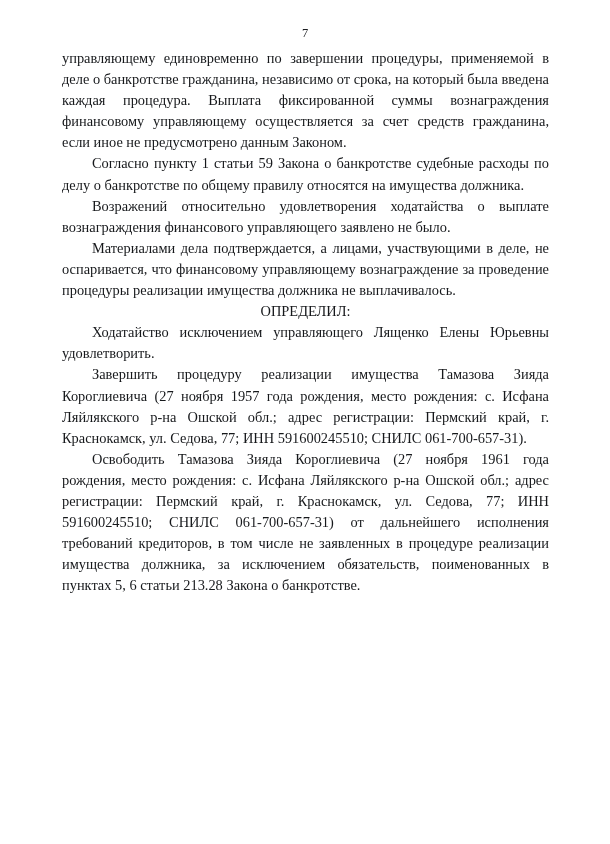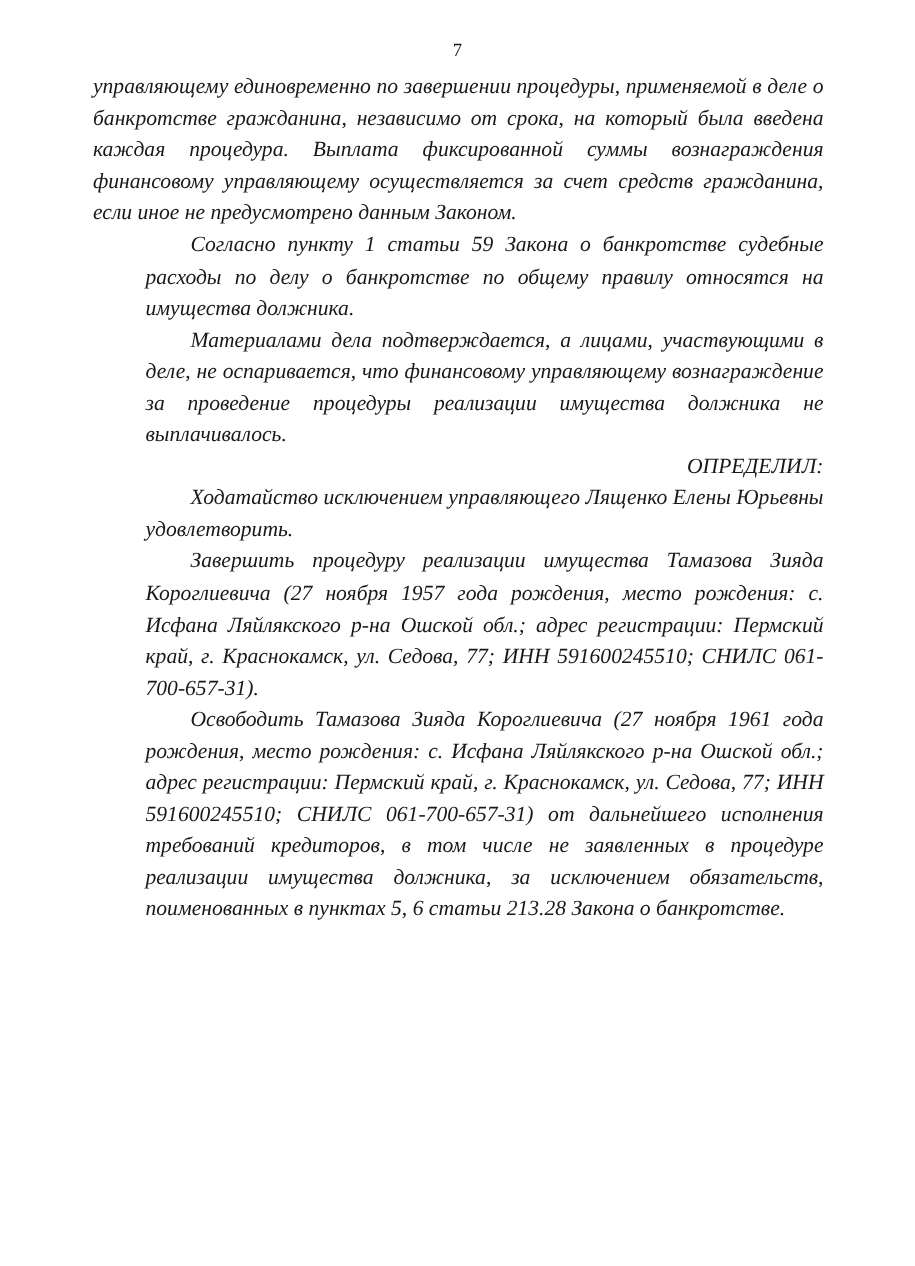--- a/index.html
+++ b/index.html
@@ -40,45 +40,44 @@
     width: 487px;
   }
   .para {
     margin: 0;
     text-align: justify;
     text-justify: inter-word;
     font-size: 14.4px;
     line-height: 21.1px;
     color: #16181b;
     hyphens: none;
-    font-style: italic;
   }
   .para.indent {
     text-indent: 30px;
-    margin-left: 35px;
   }
   .para.center {
-    text-align: right;
+    text-align: center;
     text-indent: 0;
   }
   .para.flush {
     text-indent: 0;
   }
 </style>
 </head>
 <body>
 
 <div class="page">
 
   <div class="page-number">7</div>
 
   <div class="doc-body">
 
   <p class="para flush">управляющему единовременно по завершении процедуры, применяемой в деле о банкротстве гражданина, независимо от срока, на который была введена каждая процедура. Выплата фиксированной суммы вознаграждения финансовому управляющему осуществляется за счет средств гражданина, если иное не предусмотрено данным Законом.</p>
       <p class="para indent">Согласно пункту 1 статьи 59 Закона о банкротстве судебные расходы по делу о банкротстве по общему правилу относятся на имущества должника.</p>
+      <p class="para indent">Возражений относительно удовлетворения ходатайства о выплате вознаграждения финансового управляющего заявлено не было.</p>
       <p class="para indent">Материалами дела подтверждается, а лицами, участвующими в деле, не оспаривается, что финансовому управляющему вознаграждение за проведение процедуры реализации имущества должника не выплачивалось.</p>
       <p class="para center">ОПРЕДЕЛИЛ:</p>
       <p class="para indent">Ходатайство исключением управляющего Лященко Елены Юрьевны удовлетворить.</p>
       <p class="para indent">Завершить процедуру реализации имущества Тамазова Зияда Короглиевича (27 ноября 1957 года рождения, место рождения: с. Исфана Ляйлякского р-на Ошской обл.; адрес регистрации: Пермский край, г. Краснокамск, ул. Седова, 77; ИНН 591600245510; СНИЛС 061-700-657-31).</p>
       <p class="para indent">Освободить Тамазова Зияда Короглиевича (27 ноября 1961 года рождения, место рождения: с. Исфана Ляйлякского р-на Ошской обл.; адрес регистрации: Пермский край, г. Краснокамск, ул. Седова, 77; ИНН 591600245510; СНИЛС 061-700-657-31) от дальнейшего исполнения требований кредиторов, в том числе не заявленных в процедуре реализации имущества должника, за исключением обязательств, поименованных в пунктах 5, 6 статьи 213.28 Закона о банкротстве.</p>
     </div>
 
 </div>
 
 </body></html>

